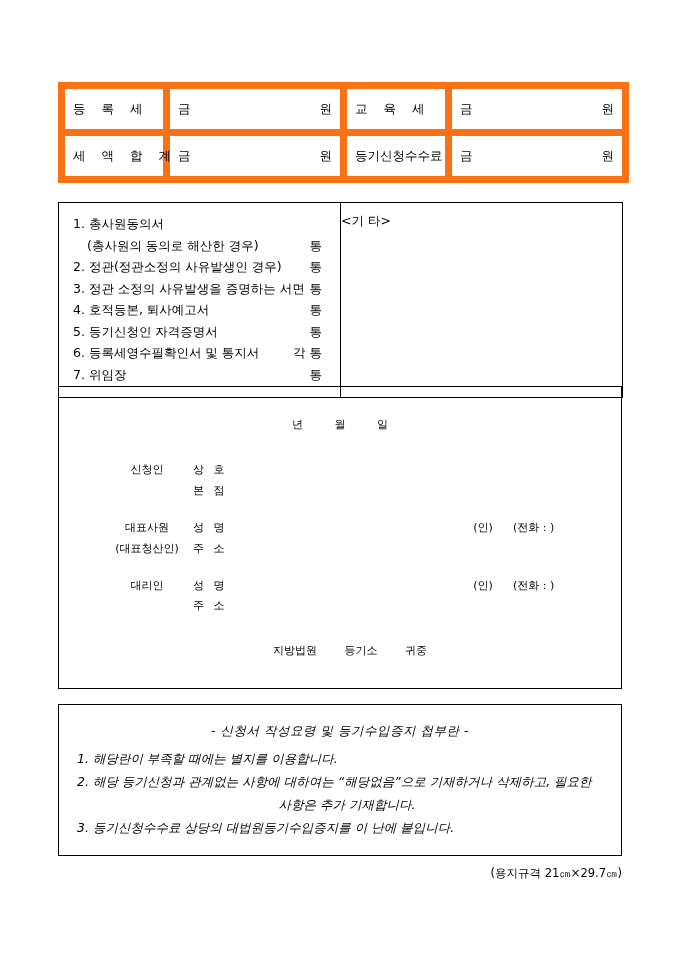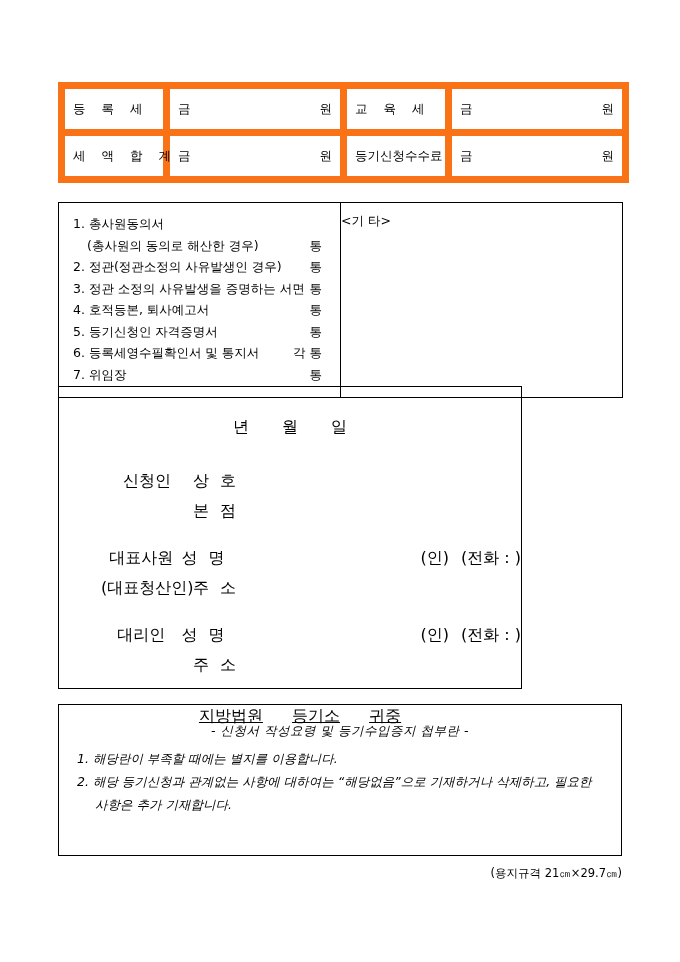--- a/index.html
+++ b/index.html
@@ -92,25 +92,25 @@
     text-align: left;
     font-size: 12.5px;
     padding-top: 10px;
   }
 
   
   .tbl-sign {
     position: absolute;
     left: 58px;
     top: 386px;
-    width: 464px;
+    width: 564px;
     height: 303px;
     border: 1px solid #000;
     box-sizing: border-box;
-    font-size: 16px;
+    font-size: 11px;
   }
   .date-line {
     text-align: center;
     margin-top: 30px;
     letter-spacing: 0;
   }
   .date-line span { margin: 0 14px; }
 
   .sig-rows {
     margin-top: 28px;
@@ -124,21 +124,21 @@
   .sig-row .c2 { width: 120px; white-space: nowrap; letter-spacing: 3px; }
   .sig-row .c3 { width: 140px; white-space: nowrap; }
   .sig-row .c4 { width: 60px; white-space: nowrap; text-align: center;}
   .sig-row .c5 { white-space: nowrap; }
   .gap { height: 16px; }
   .court-line {
     margin-top: 26px;
     text-align: center;
     padding-left: 20px;
   }
-  .court-line span { margin: 0 12px; text-decoration: underline; }
+  .court-line span { margin: 0 12px; }
 
   
   .tbl-notes {
     position: absolute;
     left: 58px;
     top: 704px;
     width: 564px;
     height: 152px;
     border: 1px solid #000;
     box-sizing: border-box;
@@ -156,20 +156,21 @@
     list-style: none;
     line-height: 1.78;
   }
   .notes-list li {
     margin-bottom: 1px;
     text-indent: 0;
   }
   .notes-list li .cont {
     display: block;
     padding-left: 18px;
+    text-align: center;
   }
 
   .paper-spec {
     position: absolute;
     right: 58px;
     top: 866px;
     font-size: 11.5px;
     letter-spacing: 0;
   }
 </style>
@@ -347,18 +348,21 @@
   <div class="tbl-notes">
     <div class="notes-title">- 신청서 작성요령 및 등기수입증지 첩부란 -</div>
     <ul class="notes-list">
       <li>
         <span>1. 해당란이 부족할 때에는 별지를 이용합니다.</span>
       </li>
       <li>
         <span>2. 해당 등기신청과 관계없는 사항에 대하여는 “해당없음”으로 기재하거나 삭제하고, 필요한</span>
         <span class="cont">사항은 추가 기재합니다.</span>
       </li>
+      <li>
+        <span>3. 등기신청수수료 상당의 대법원등기수입증지를 이 난에 붙입니다.</span>
+      </li>
     </ul>
   </div>
 
   <div class="paper-spec">(용지규격 21㎝×29.7㎝)</div>
 
 </div>
 
 </body></html>

